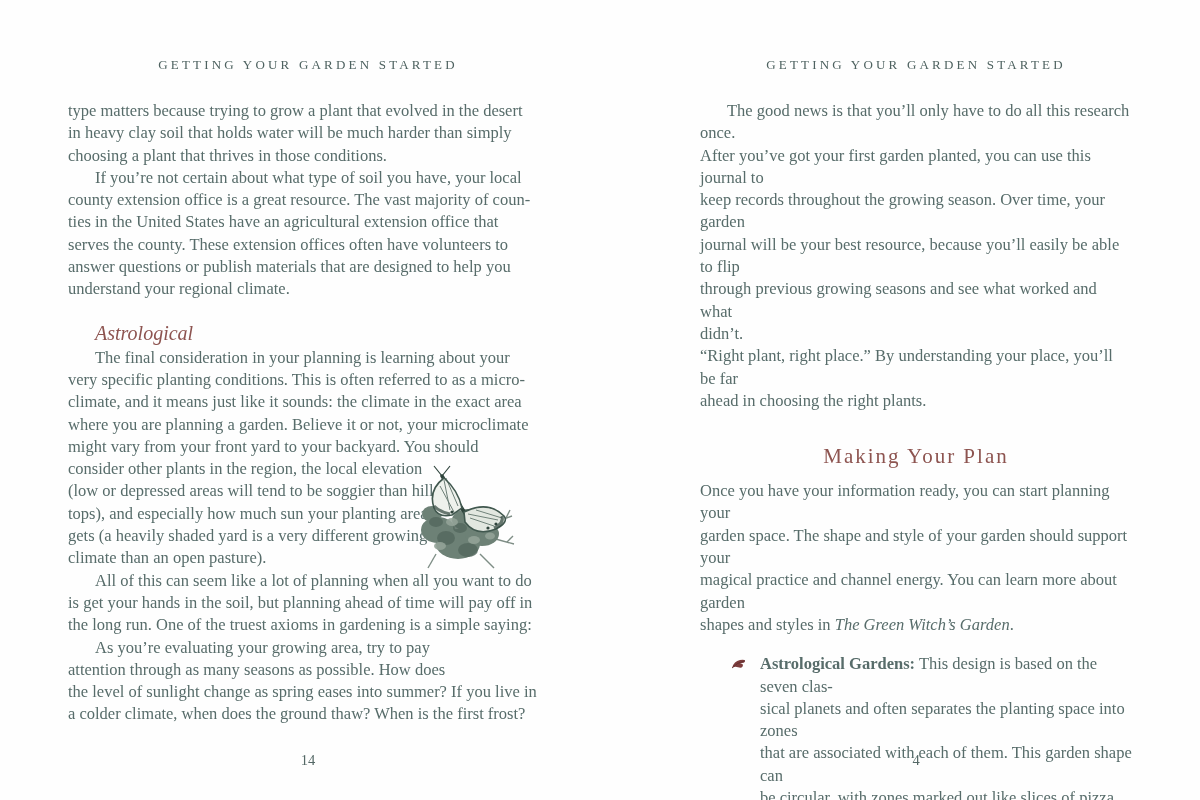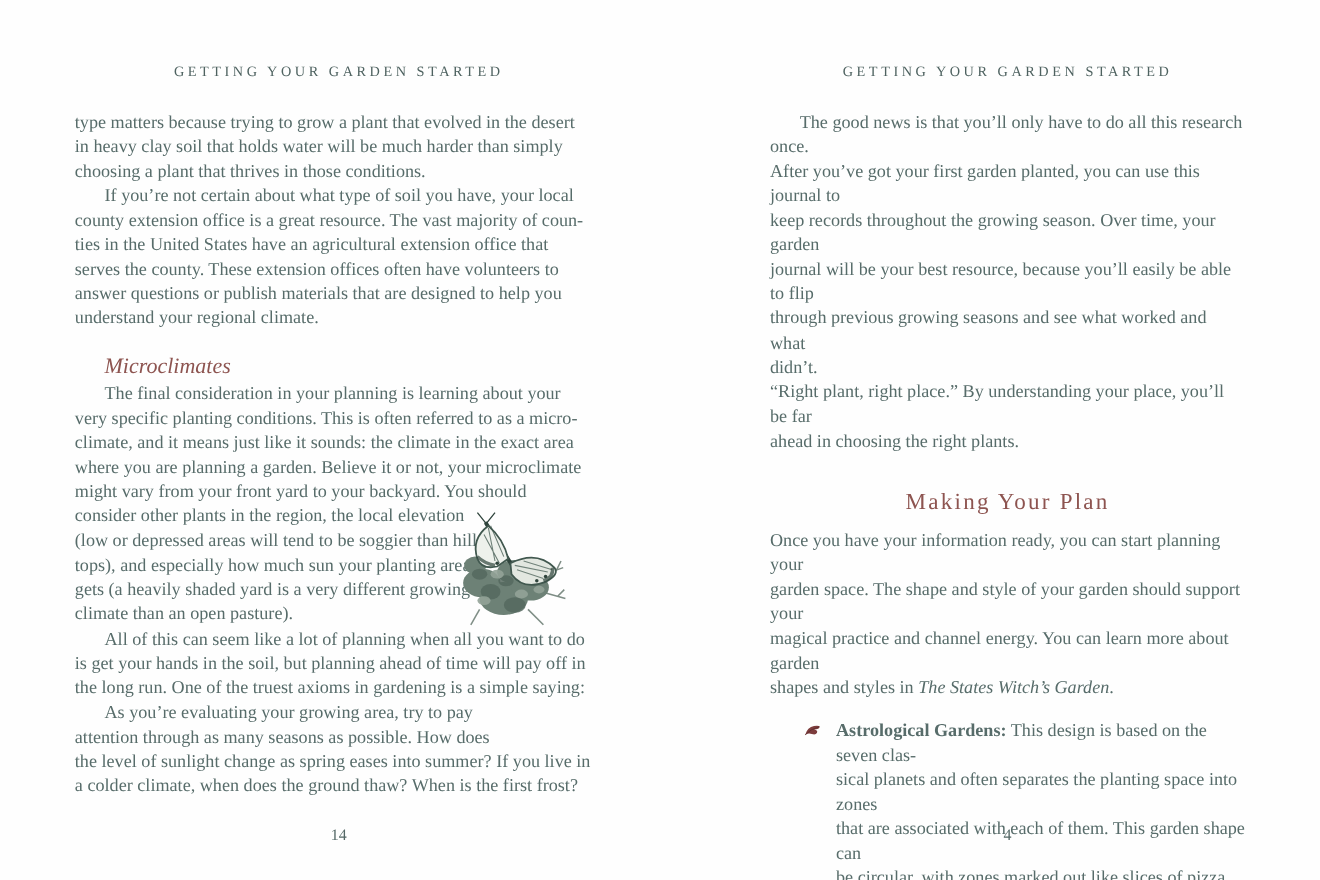--- a/index.html
+++ b/index.html
@@ -77,21 +77,21 @@
     <div class="flow">
       <p class="body">type matters because trying to grow a plant that evolved in the desert
 in heavy clay soil that holds water will be much harder than simply
 choosing a plant that thrives in those conditions.</p>
       <p class="body ind">If you’re not certain about what type of soil you have, your local
 county extension office is a great resource. The vast majority of coun-
 ties in the United States have an agricultural extension office that
 serves the county. These extension offices often have volunteers to
 answer questions or publish materials that are designed to help you
 understand your regional climate.</p>
-      <h3 class="micro">Microclimates</h3>
+      <h3 class="micro">Astrological</h3>
       <p class="body ind">The final consideration in your planning is learning about your
 very specific planting conditions. This is often referred to as a micro-
 climate, and it means just like it sounds: the climate in the exact area
 where you are planning a garden. Believe it or not, your microclimate
 might vary from your front yard to your backyard. You should
 consider other plants in the region, the local elevation
 (low or depressed areas will tend to be soggier than hill-
 tops), and especially how much sun your planting area
 gets (a heavily shaded yard is a very different growing
 climate than an open pasture).</p>
@@ -161,21 +161,21 @@
 keep records throughout the growing season. Over time, your garden
 journal will be your best resource, because you’ll easily be able to flip
 through previous growing seasons and see what worked and what
 didn’t.</p>
       <p class="body">“Right plant, right place.” By understanding your place, you’ll be far
 ahead in choosing the right plants.</p>
       <h2 class="plan">Making Your Plan</h2>
       <p class="body"><span>Once you have your information ready, you can start planning your
 garden space. The shape and style of your garden should support your
 magical practice and channel energy. You can learn more about garden
-shapes and styles in </span><em class="booktitle">The States Witch’s Garden</em><span>.</span></p>
+shapes and styles in </span><em class="booktitle">The Green Witch’s Garden</em><span>.</span></p>
 
       <div class="bullets">
         <div class="bullet">
           <svg class="glyph" width="15" height="12" viewBox="0 0 15 12" xmlns="http://www.w3.org/2000/svg">
             <path d="M1 10 Q3 3 9 2 Q14 1.2 14 3 Q14 5.2 9 5.2 Q13 5.8 11.6 8.4 Q10.4 10.4 7 9.2 Q3.6 8.2 1 10 Z" fill="#7d3d3d"></path>
             <path d="M1 10 Q6 4.5 14 2.6" stroke="#5e2c2e" stroke-width="0.8" fill="none"></path>
           </svg>
           <p class="body"><strong>Astrological Gardens:</strong><span> This design is based on the seven clas-
 sical planets and often separates the planting space into zones
 that are associated with each of them. This garden shape can

